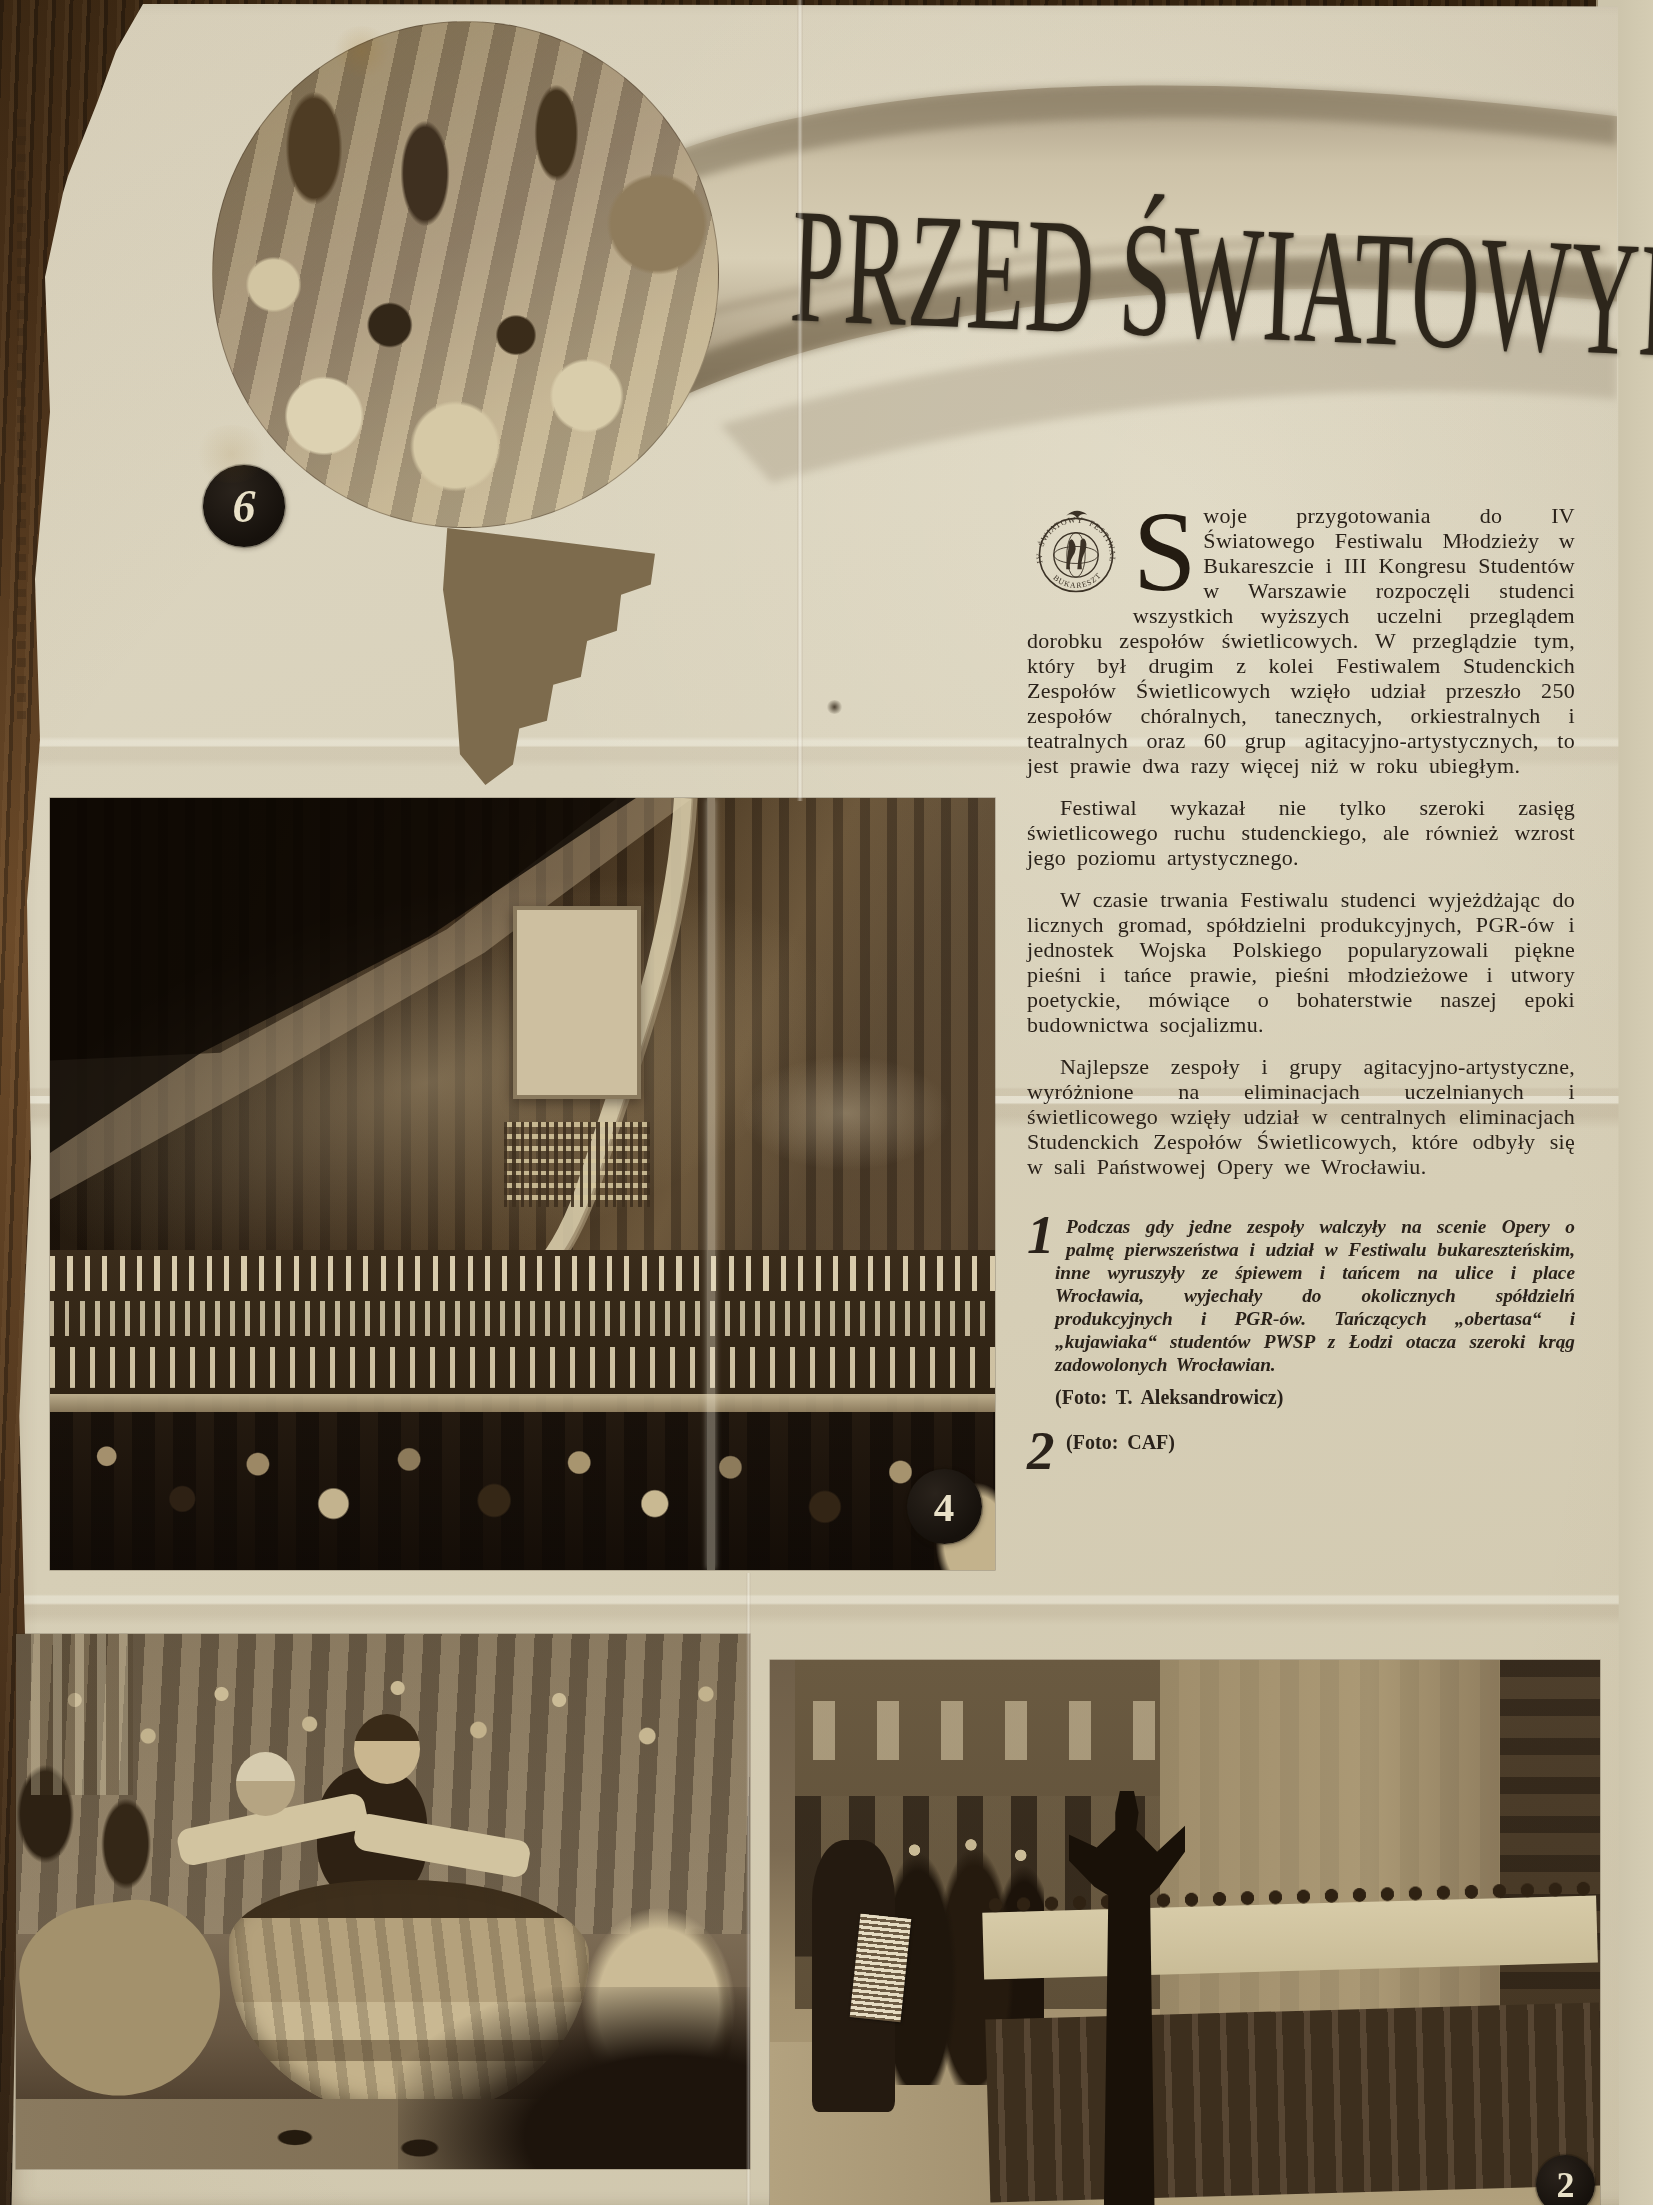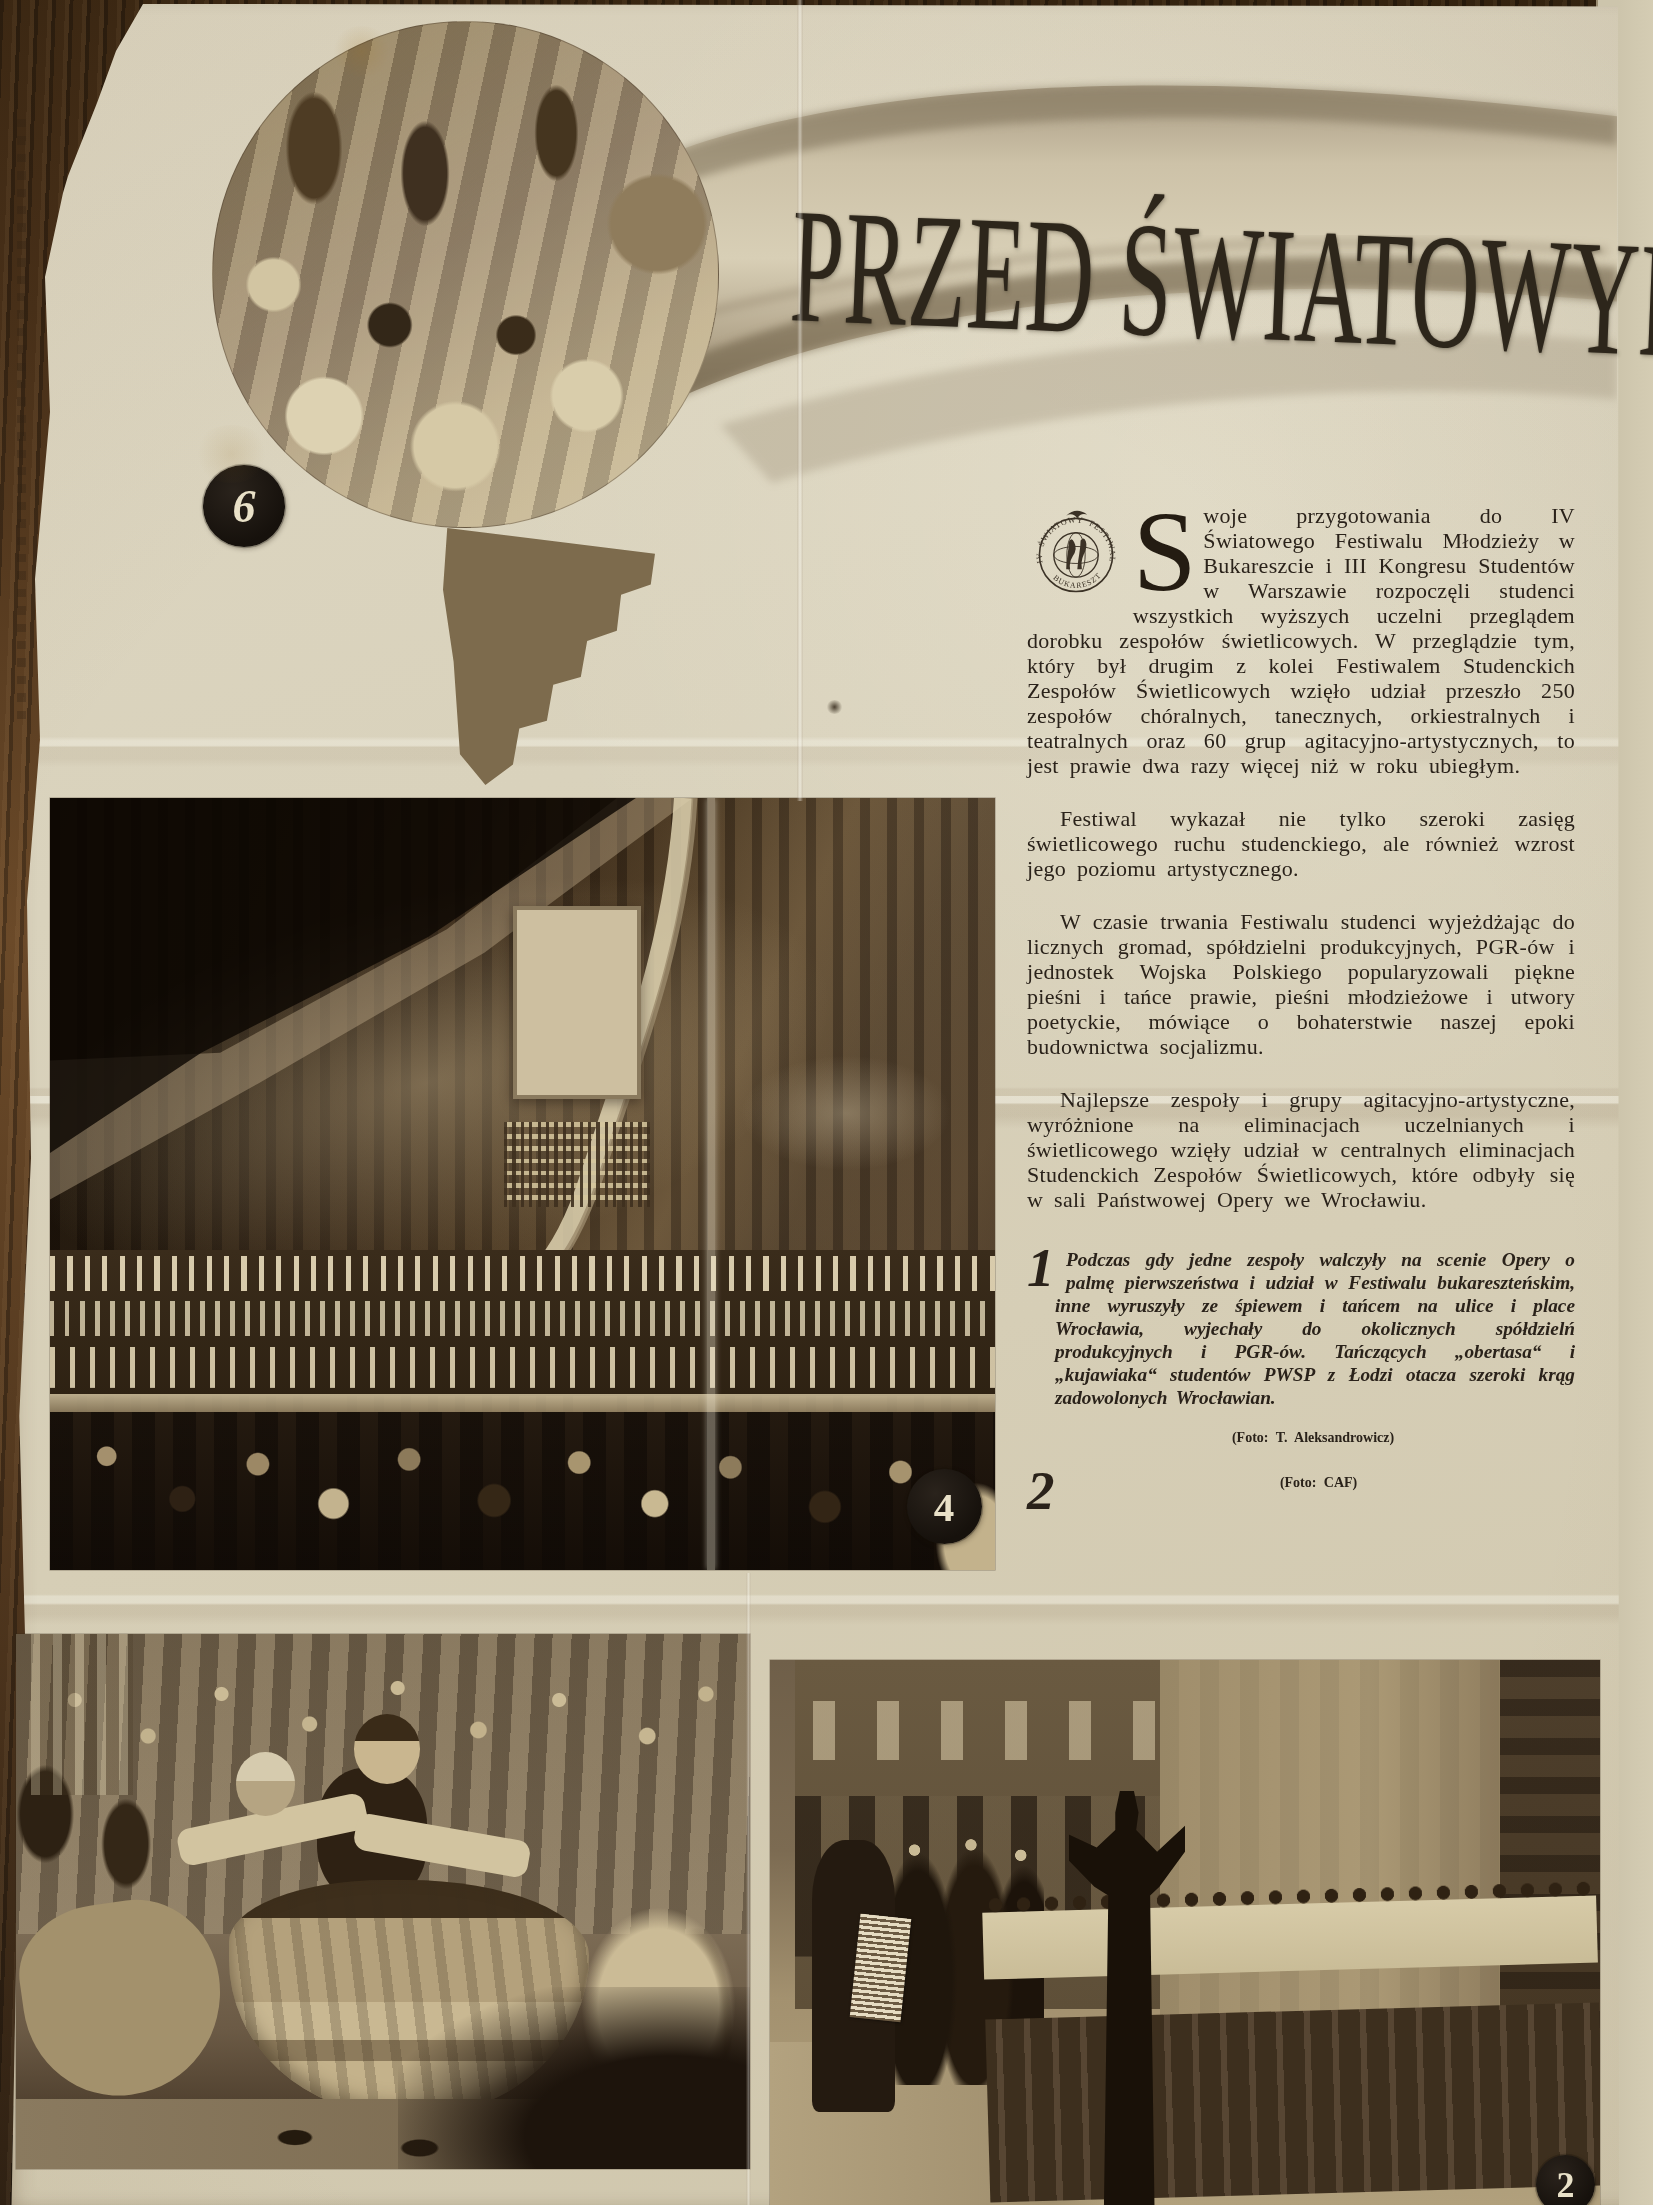--- a/index.html
+++ b/index.html
@@ -70,26 +70,26 @@
   .ribbon-svg{position:absolute;left:360px;top:39px;width:1257px;height:740px;}
 
   .title{position:absolute;left:795px;top:172px;white-space:nowrap;color:#2d261b;
     font-size:126px;font-weight:normal;letter-spacing:1.3px;
     transform:rotate(2.3deg) scale(.75,1.30);transform-origin:0 0;
     text-shadow:0 0 1.9px rgba(45,38,27,.45), 1.9px 1.9px 3.9px rgba(60,50,35,.25);}
 
   
   .article{position:absolute;left:1027px;top:503px;width:548px;color:#2a221a;}
   .article .para{text-align:justify;font-size:22px;line-height:25px;letter-spacing:0.3px;word-spacing:5.1px;}
-  .article .para + .para{margin-top:28px;text-indent:33px;}
+  .article .para + .para{margin-top:17px;text-indent:33px;}
   .logo-box{float:left;width:98px;height:98px;margin:1.3px 7.7px 2.6px 0;}
   .dropcap{float:left;font-size:115px;line-height:89px;padding:3.9px 6.4px 0 0;font-weight:normal;color:#241c12;}
   .caption{margin-top:36px;padding-left:28px;font-style:italic;font-weight:bold;font-size:19.3px;line-height:23px;text-align:justify;word-spacing:3.9px;}
   .caption .capnum{float:left;font-size:55px;line-height:42px;margin:-1.3px 11.6px 0 -28px;font-style:italic;font-weight:bold;}
-  .caption .credit{text-align:center;font-style:normal;font-weight:bold;font-size:14px;margin-top:17px;padding-right:3.9px;}
+  .caption .credit{text-align:left;font-style:normal;font-weight:bold;font-size:20px;margin-top:10px;padding-right:3.9px;}
   .caption.c2{margin-top:22px;}
 
   
   .badge{position:absolute;border-radius:50%;background:radial-gradient(circle at 38% 32%,#2a231c,#16110c 70%);
     display:flex;align-items:center;justify-content:center;color:#e9e1c8;
     box-shadow:0 0 0 1.3px rgba(20,14,8,.25), 1.3px 1.9px 5.1px rgba(30,20,10,.35);}
   .badge span{font-family:"Liberation Serif","DejaVu Serif",serif;font-weight:bold;}
   .badge6{left:203px;top:465px;width:82px;height:82px;font-size:46px;}
   .badge6 span{font-style:italic;}
   .badge4{left:921px;top:1497px;width:75px;height:75px;font-size:41px;}

